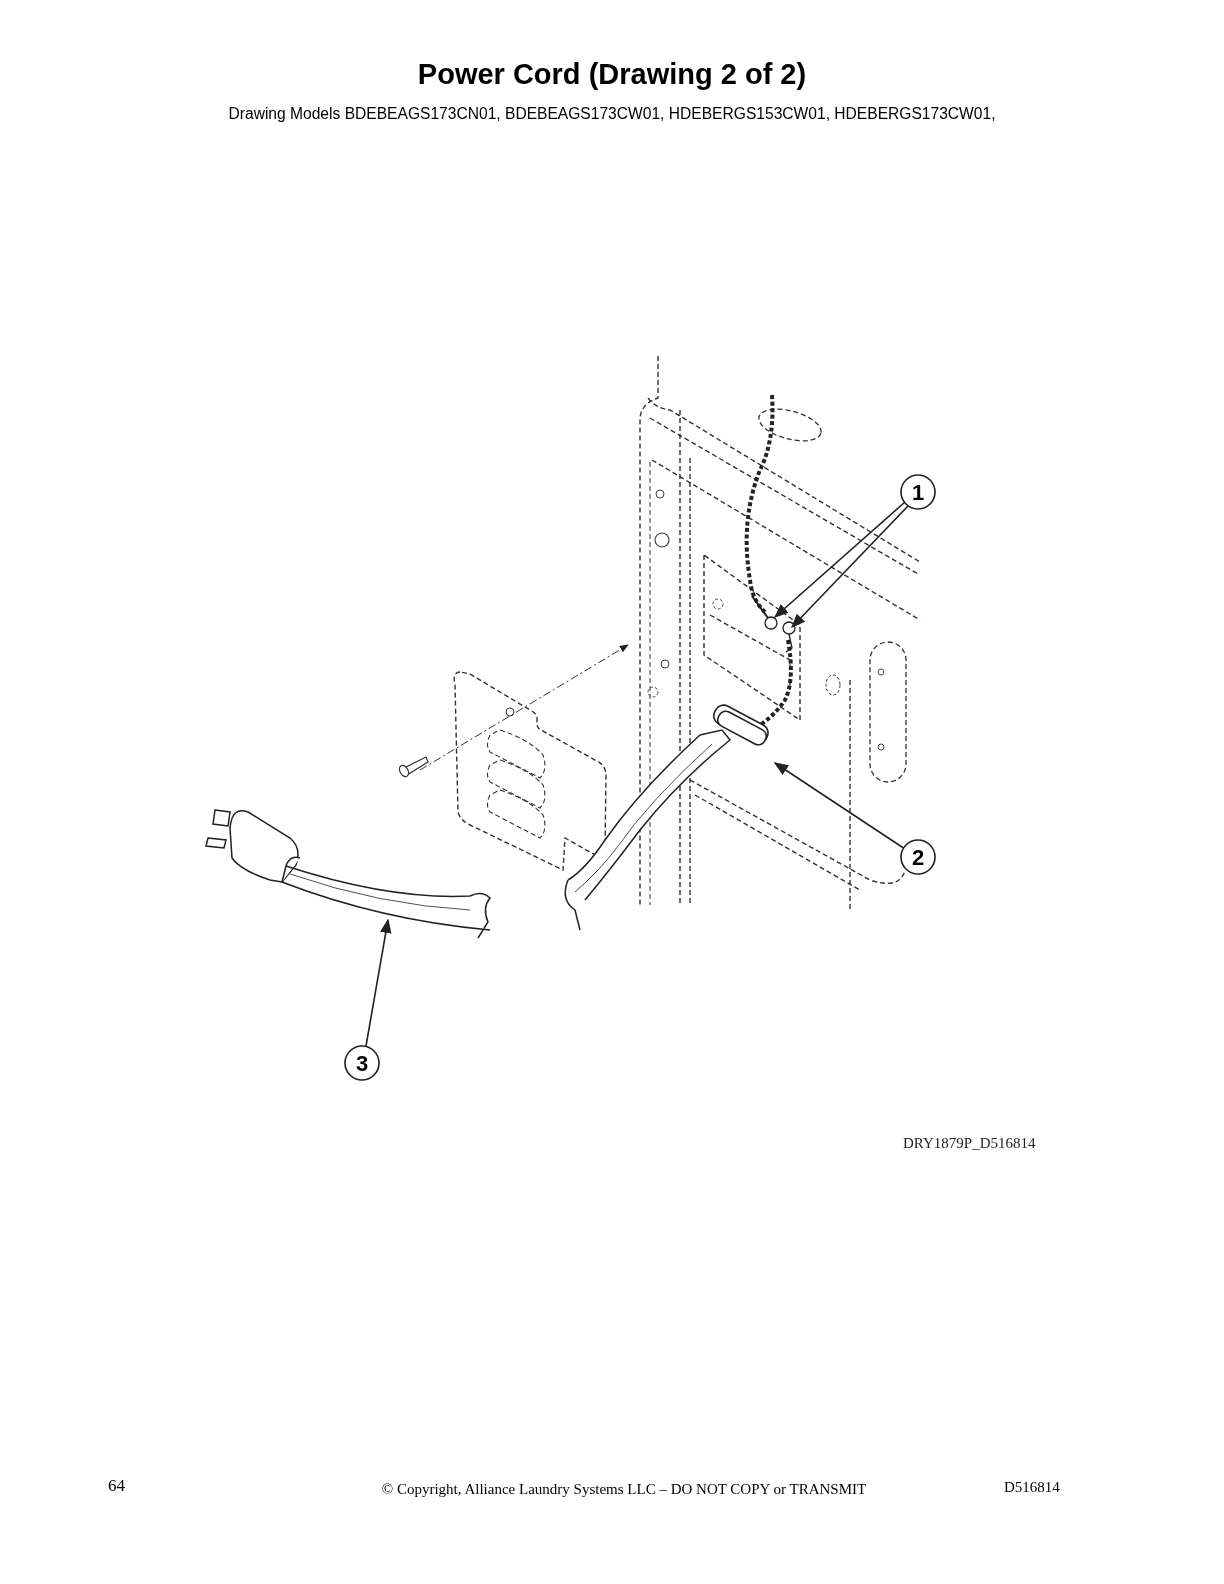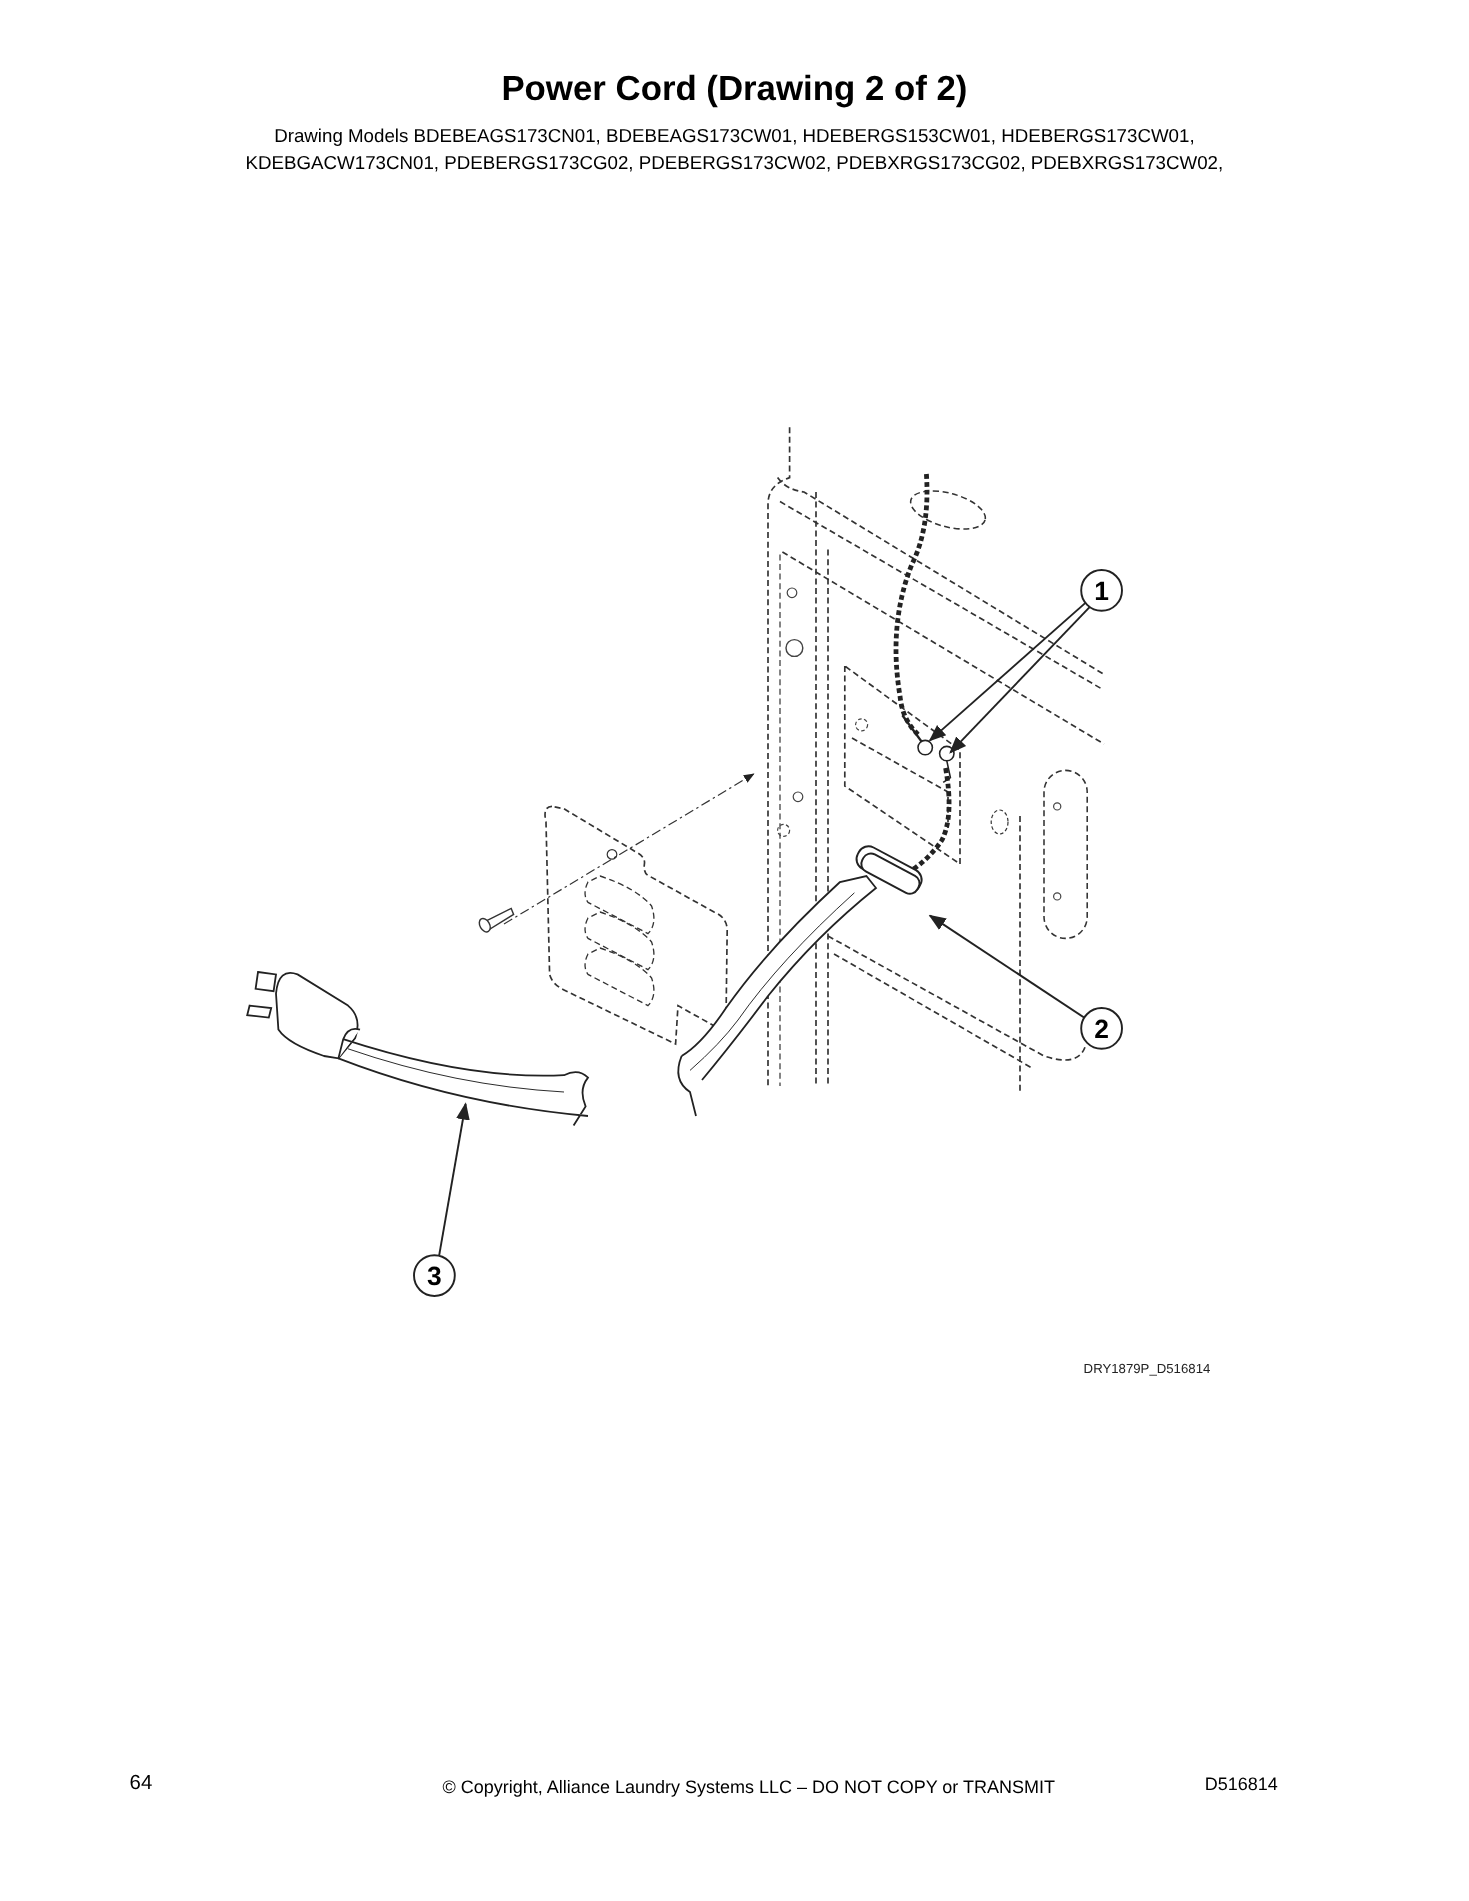--- a/index.html
+++ b/index.html
@@ -10,35 +10,34 @@
     }
     .models {
       position: absolute; left: 110px; top: 102px; width: 1004px; text-align: center;
       font-family: "Liberation Sans", sans-serif; font-size: 15.6px; line-height: 23px;
     }
     .models span { display: block; white-space: nowrap; }
     .drawing { position: absolute; left: 0; top: 0; width: 1224px; height: 1584px; }
     .callout-text { font-family: "Liberation Sans", sans-serif; font-weight: bold; font-size: 22px; }
     .fig-id {
       position: absolute; left: 903px; top: 1135px;
-      font-family: Liberation Sans, sans-serif; font-size: 11px; color: #222;
+      font-family: Liberation Serif, serif; font-size: 15px; color: #222;
     }
-    .footer { position: absolute; top: 1478px; font-family: Liberation Sans, sans-serif; font-size: 15px; }
+    .footer { position: absolute; top: 1478px; font-family: Liberation Serif, serif; font-size: 15px; }
     .page-num { left: 108px; font-size: 17px; top: 1476px; }
     .copyright { left: 0; width: 1224px; text-align: center; top: 1481px; margin-left: 12px; }
     .doc-id { left: 1004px; top: 1479px; }
   </style>
 </head>
 <body>
 
 <div class="title">Power Cord (Drawing 2 of 2)</div>
 
 <div class="models">
   <span>Drawing Models BDEBEAGS173CN01, BDEBEAGS173CW01, HDEBERGS153CW01, HDEBERGS173CW01,</span>
-  <span>KDEBGACW173CN01, PDEBERGS173CG02, PDEBERGS173CW02, PDEBXRGS173CG02, PDEBXRGS173CW02,</span>
 </div>
 
 <svg class="drawing" viewBox="0 0 1224 1584" xmlns="http://www.w3.org/2000/svg">
   <defs>
     <marker id="arrow" viewBox="0 0 10 10" refX="9" refY="5" markerWidth="9" markerHeight="9" orient="auto-start-reverse">
       <path d="M0,1 L10,5 L0,9 z" fill="#222"></path>
     </marker>
   </defs>
 
   <g fill="none" stroke="#333" stroke-width="1.4" stroke-dasharray="5,3">

